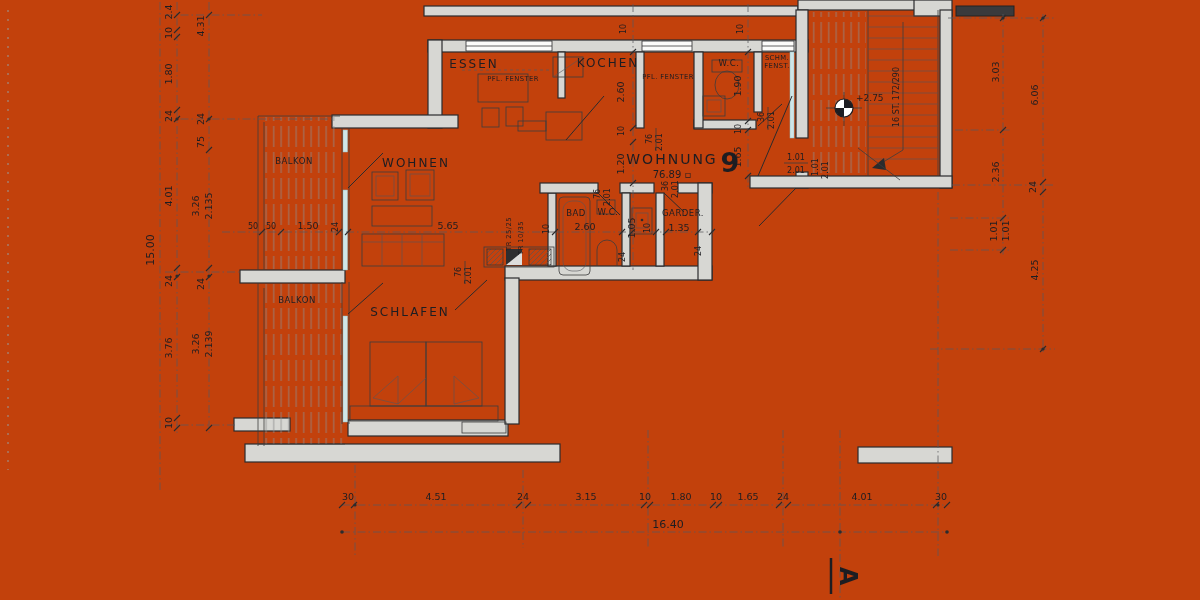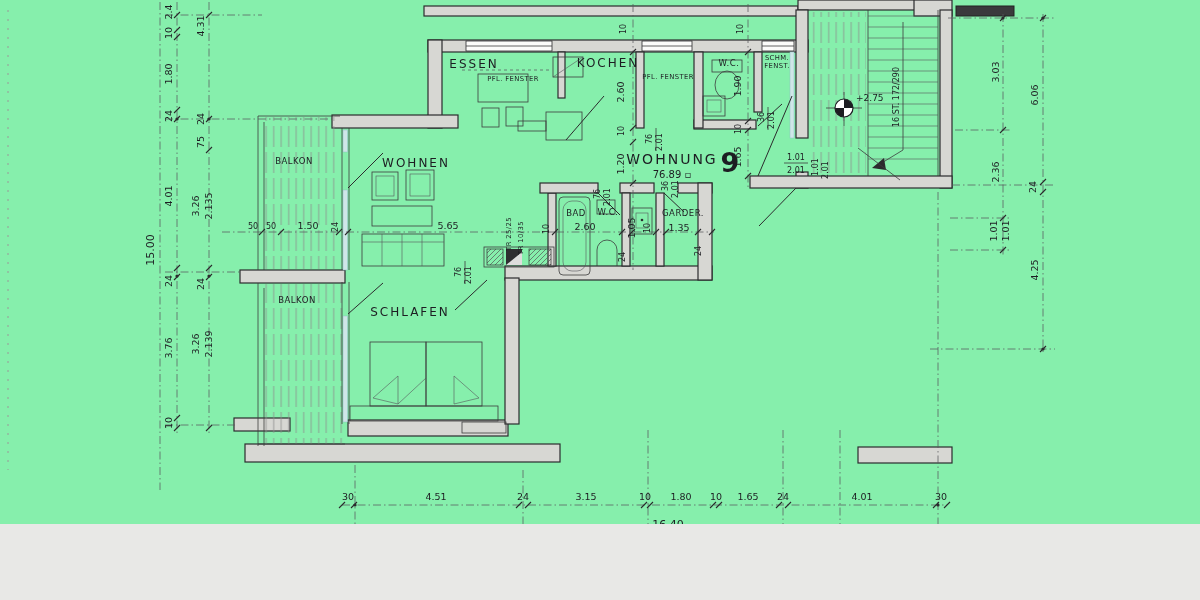--- a/index.html
+++ b/index.html
@@ -1,16 +1,16 @@
 <!DOCTYPE html>
 <html><head>
 <meta charset="utf-8">
 <style>
   html,body{margin:0;padding:0;background:#e8e8e6;}
-  #stage{position:relative;width:1200px;height:524px;background:#86efac;overflow:hidden;
+  #stage{position:relative;width:1200px;height:600px;background:#c2410c;overflow:hidden;
          font-family:"DejaVu Sans",sans-serif;}
   svg{position:absolute;inset:0;}
   .wall{fill:#d7d7d3;stroke:#2b2b2d;stroke-width:1.2;}
   .walldark{fill:#3a3a3c;stroke:#222;stroke-width:1;}
   .thin{stroke:#3c3c3e;stroke-width:.8;fill:none;}
   .vthin{stroke:#55555a;stroke-width:.6;fill:none;}
   .dim{stroke:#5a5a5e;stroke-width:.75;fill:none;stroke-dasharray:8 3 1.5 3;}
   .dash{stroke:#5a5a5e;stroke-width:.75;fill:none;stroke-dasharray:3 3;}
   .tick{stroke:#2b2b2d;stroke-width:1.1;}
   .dot{fill:#2b2b2d;}

